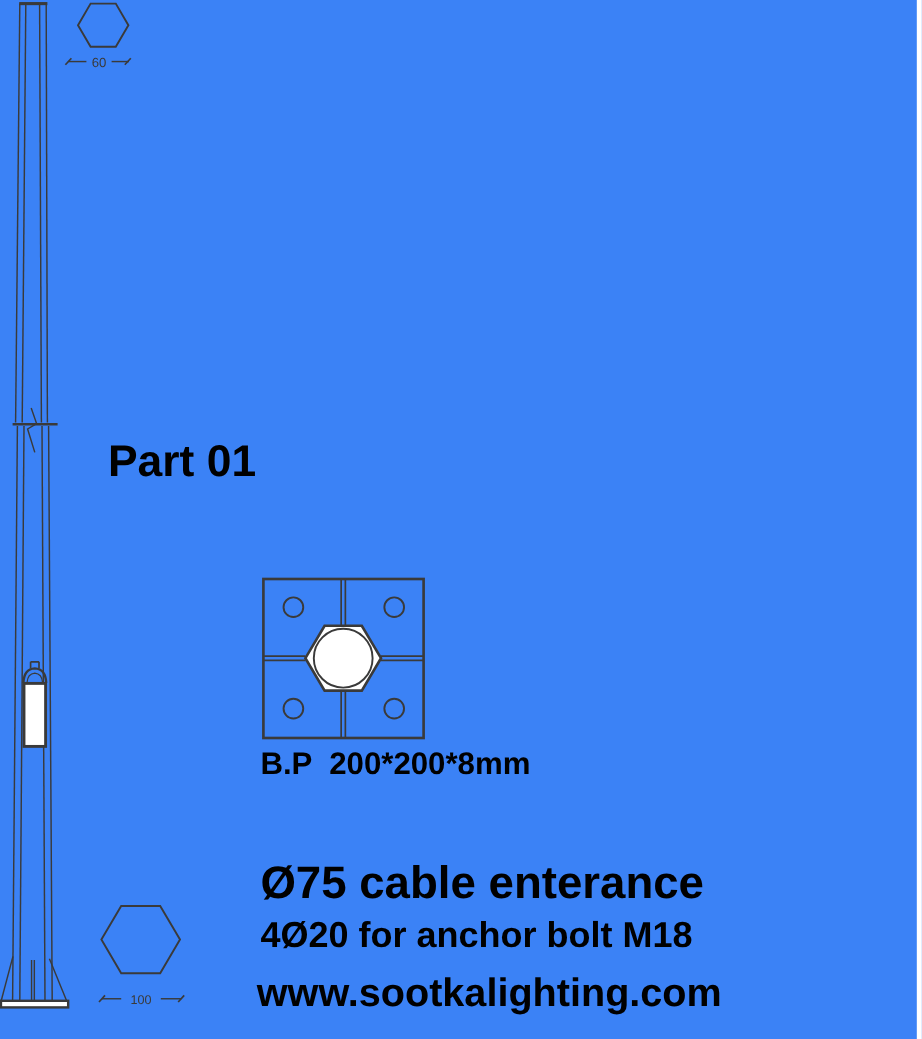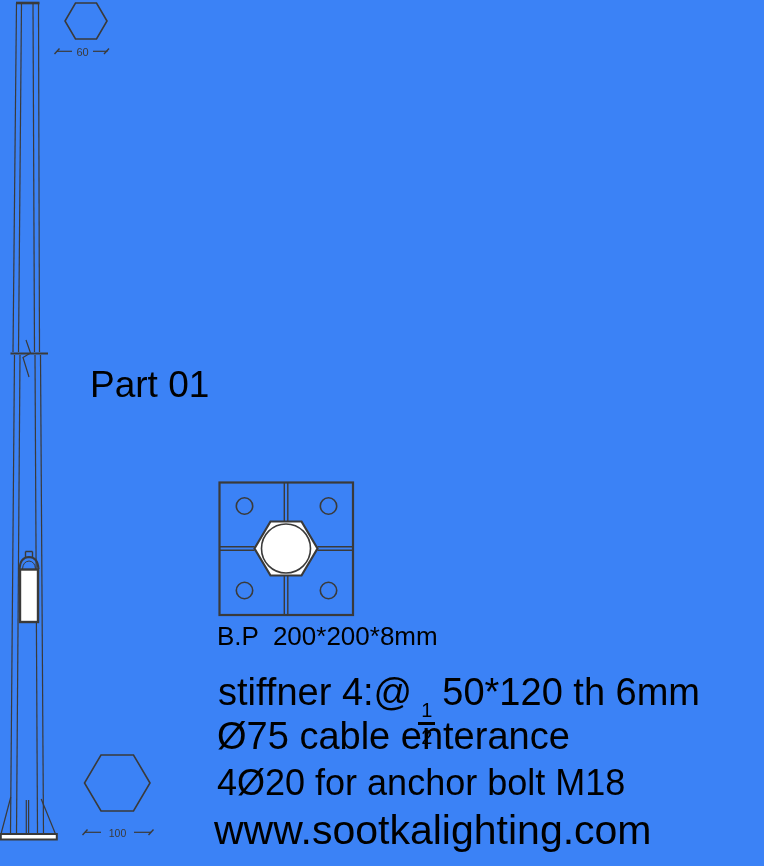--- a/index.html
+++ b/index.html
@@ -6,32 +6,32 @@
   .canvas{
     position:relative;
     width:764px;height:866px;
     background:#3b82f6;
     overflow:hidden;
     font-family:"Liberation Sans","DejaVu Sans",sans-serif;
   }
   svg{position:absolute;left:0;top:0;}
   .ann{
     position:absolute;
-    font-weight:normal;
+    font-weight:bold;
     color:#000;
     white-space:pre;
     line-height:1;
     letter-spacing:0;
   }
   .part-block{left:90px;top:272px;font-size:37px;line-height:45px;}
   .bp-line{left:217px;top:623px;font-size:26px;}
   .stiff-line{left:218px;top:673px;font-size:38px;}
   .cable-line{left:217px;top:717px;font-size:38px;}
-  .anchor-line{left:217px;top:765px;font-size:36px;}
-  .site-line{left:214px;top:810px;font-size:41px;}
+  .anchor-line{left:217px;top:765px;font-size:30px;}
+  .site-line{left:214px;top:810px;font-size:33px;}
   .frac{
     display:inline-flex;flex-direction:column;align-items:center;
     font-size:20px;line-height:1;vertical-align:-12px;margin:0 7px 0 6px;
   }
   .frac-num{border-bottom:3px solid #000;padding:0 3px 2px;}
   .frac-den{padding-top:2px;}
   .dimtext{fill:#3a3a3a;font-family:"Liberation Sans","DejaVu Sans",sans-serif;}
 </style>
 </head>
 <body>
@@ -121,21 +121,20 @@
       </g>
     </g>
   </svg>
 
   <div class="ann part-block">
     <div>Part 01</div>
   </div>
 
   <div class="ann bp-line">B.P  200*200*8mm</div>
 
-  <div class="ann stiff-line"><span>stiffner 4:@</span><span class="frac"><span class="frac-num">1</span><span class="frac-den">2</span></span><span>50*120 th 6mm</span></div>
 
   <div class="ann cable-line">Ø75 cable enterance</div>
 
   <div class="ann anchor-line">4Ø20 for anchor bolt M18</div>
 
   <div class="ann site-line">www.sootkalighting.com</div>
 
 </div>
 
 </body></html>

